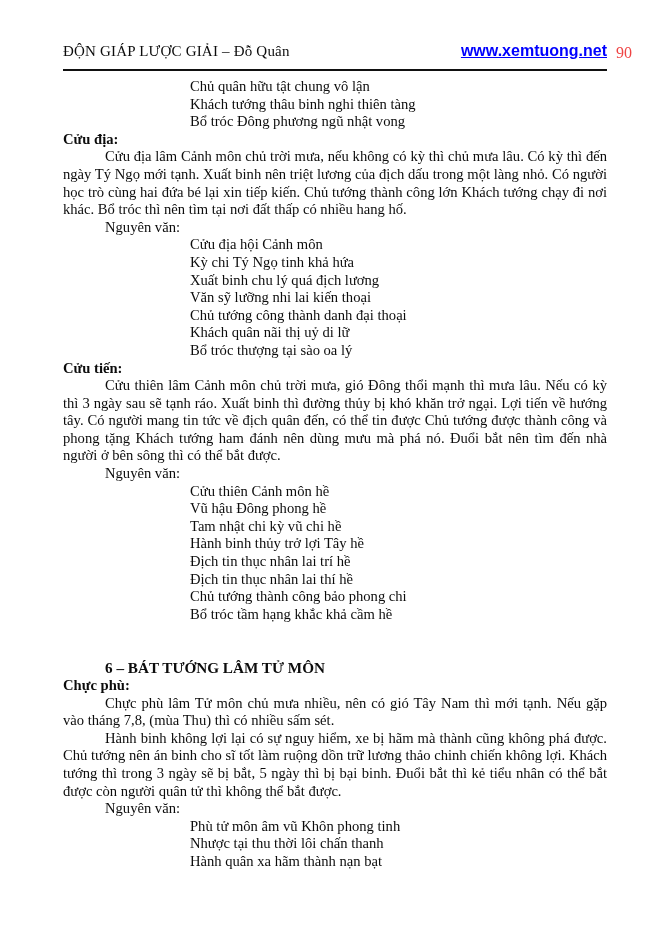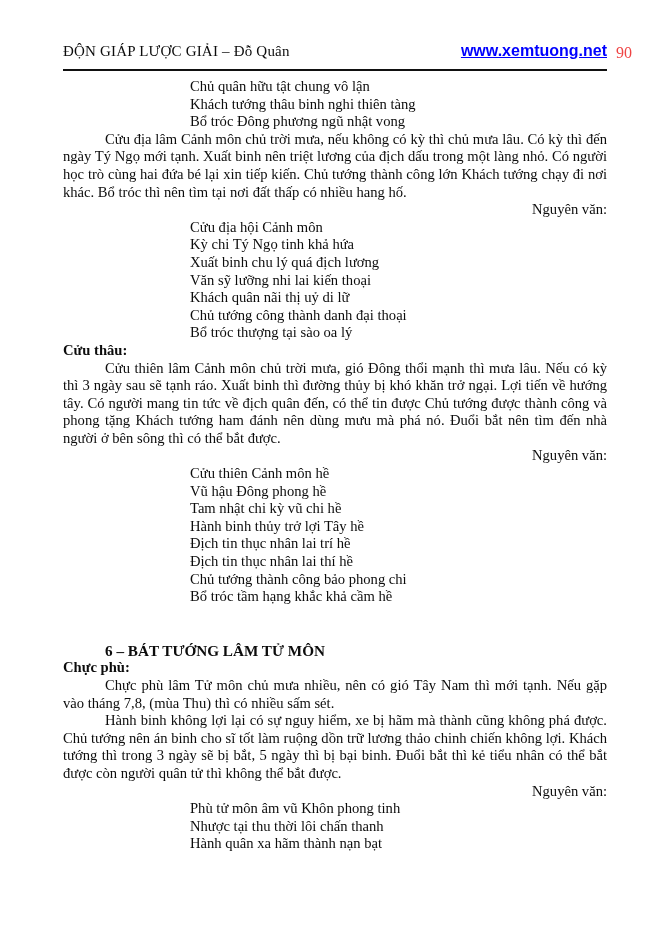--- a/index.html
+++ b/index.html
@@ -57,21 +57,20 @@
   .subhead {
     font-weight: bold;
   }
   .para {
     margin: 0;
     text-align: justify;
     text-indent: 42px;
   }
   .nguyen-van {
     margin-left: 42px;
-    text-align: right;
   }
   .section-title {
     font-weight: bold;
     font-size: 15.2px;
     margin: 36px 0 0 42px;
     white-space: nowrap;
   }
 </style>
 </head>
 <body>
@@ -85,33 +84,34 @@
   </div>
 
   <div class="content">
 
     <div class="verse">
       <div>Chủ quân hữu tật chung vô lận</div>
       <div>Khách tướng thâu binh nghi thiên tàng</div>
       <div>Bổ tróc Đông phương ngũ nhật vong</div>
     </div>
 
+    <div class="subhead">Cửu địa:</div>
     <p class="para">Cửu địa lâm Cảnh môn chủ trời mưa, nếu không có kỳ thì chủ mưa lâu. Có kỳ thì đến ngày Tý Ngọ mới tạnh. Xuất binh nên triệt lương của địch dấu trong một làng nhỏ. Có người học trò cùng hai đứa bé lại xin tiếp kiến. Chủ tướng thành công lớn Khách tướng chạy đi nơi khác. Bổ tróc thì nên tìm tại nơi đất thấp có nhiều hang hố.</p>
     <div class="nguyen-van">Nguyên văn:</div>
     <div class="verse">
       <div>Cửu địa hội Cảnh môn</div>
       <div>Kỳ chi Tý Ngọ tinh khả hứa</div>
       <div>Xuất binh chu lý quá địch lương</div>
       <div>Văn sỹ lưỡng nhi lai kiến thoại</div>
+      <div>Chủ tướng công thành danh đại thoại</div>
       <div>Khách quân nãi thị uỷ di lữ</div>
-      <div>Chủ tướng công thành danh đại thoại</div>
       <div>Bổ tróc thượng tại sào oa lý</div>
     </div>
 
-    <div class="subhead">Cửu thâu:</div>
+    <div class="subhead">Cửu tiến:</div>
     <p class="para">Cửu thiên lâm Cảnh môn chủ trời mưa, gió Đông thổi mạnh thì mưa lâu. Nếu có kỳ thì 3 ngày sau sẽ tạnh ráo. Xuất binh thì đường thủy bị khó khăn trở ngại. Lợi tiến về hướng tây. Có người mang tin tức về địch quân đến, có thể tin được Chủ tướng được thành công và phong tặng Khách tướng ham đánh nên dùng mưu mà phá nó. Đuổi bắt nên tìm đến nhà người ở bên sông thì có thể bắt được.</p>
     <div class="nguyen-van">Nguyên văn:</div>
     <div class="verse">
       <div>Cửu thiên Cảnh môn hề</div>
       <div>Vũ hậu Đông phong hề</div>
       <div>Tam nhật chi kỳ vũ chi hề</div>
       <div>Hành binh thủy trở lợi Tây hề</div>
       <div>Địch tin thục nhân lai trí hề</div>
       <div>Địch tin thục nhân lai thí hề</div>
       <div>Chủ tướng thành công bảo phong chi</div>

